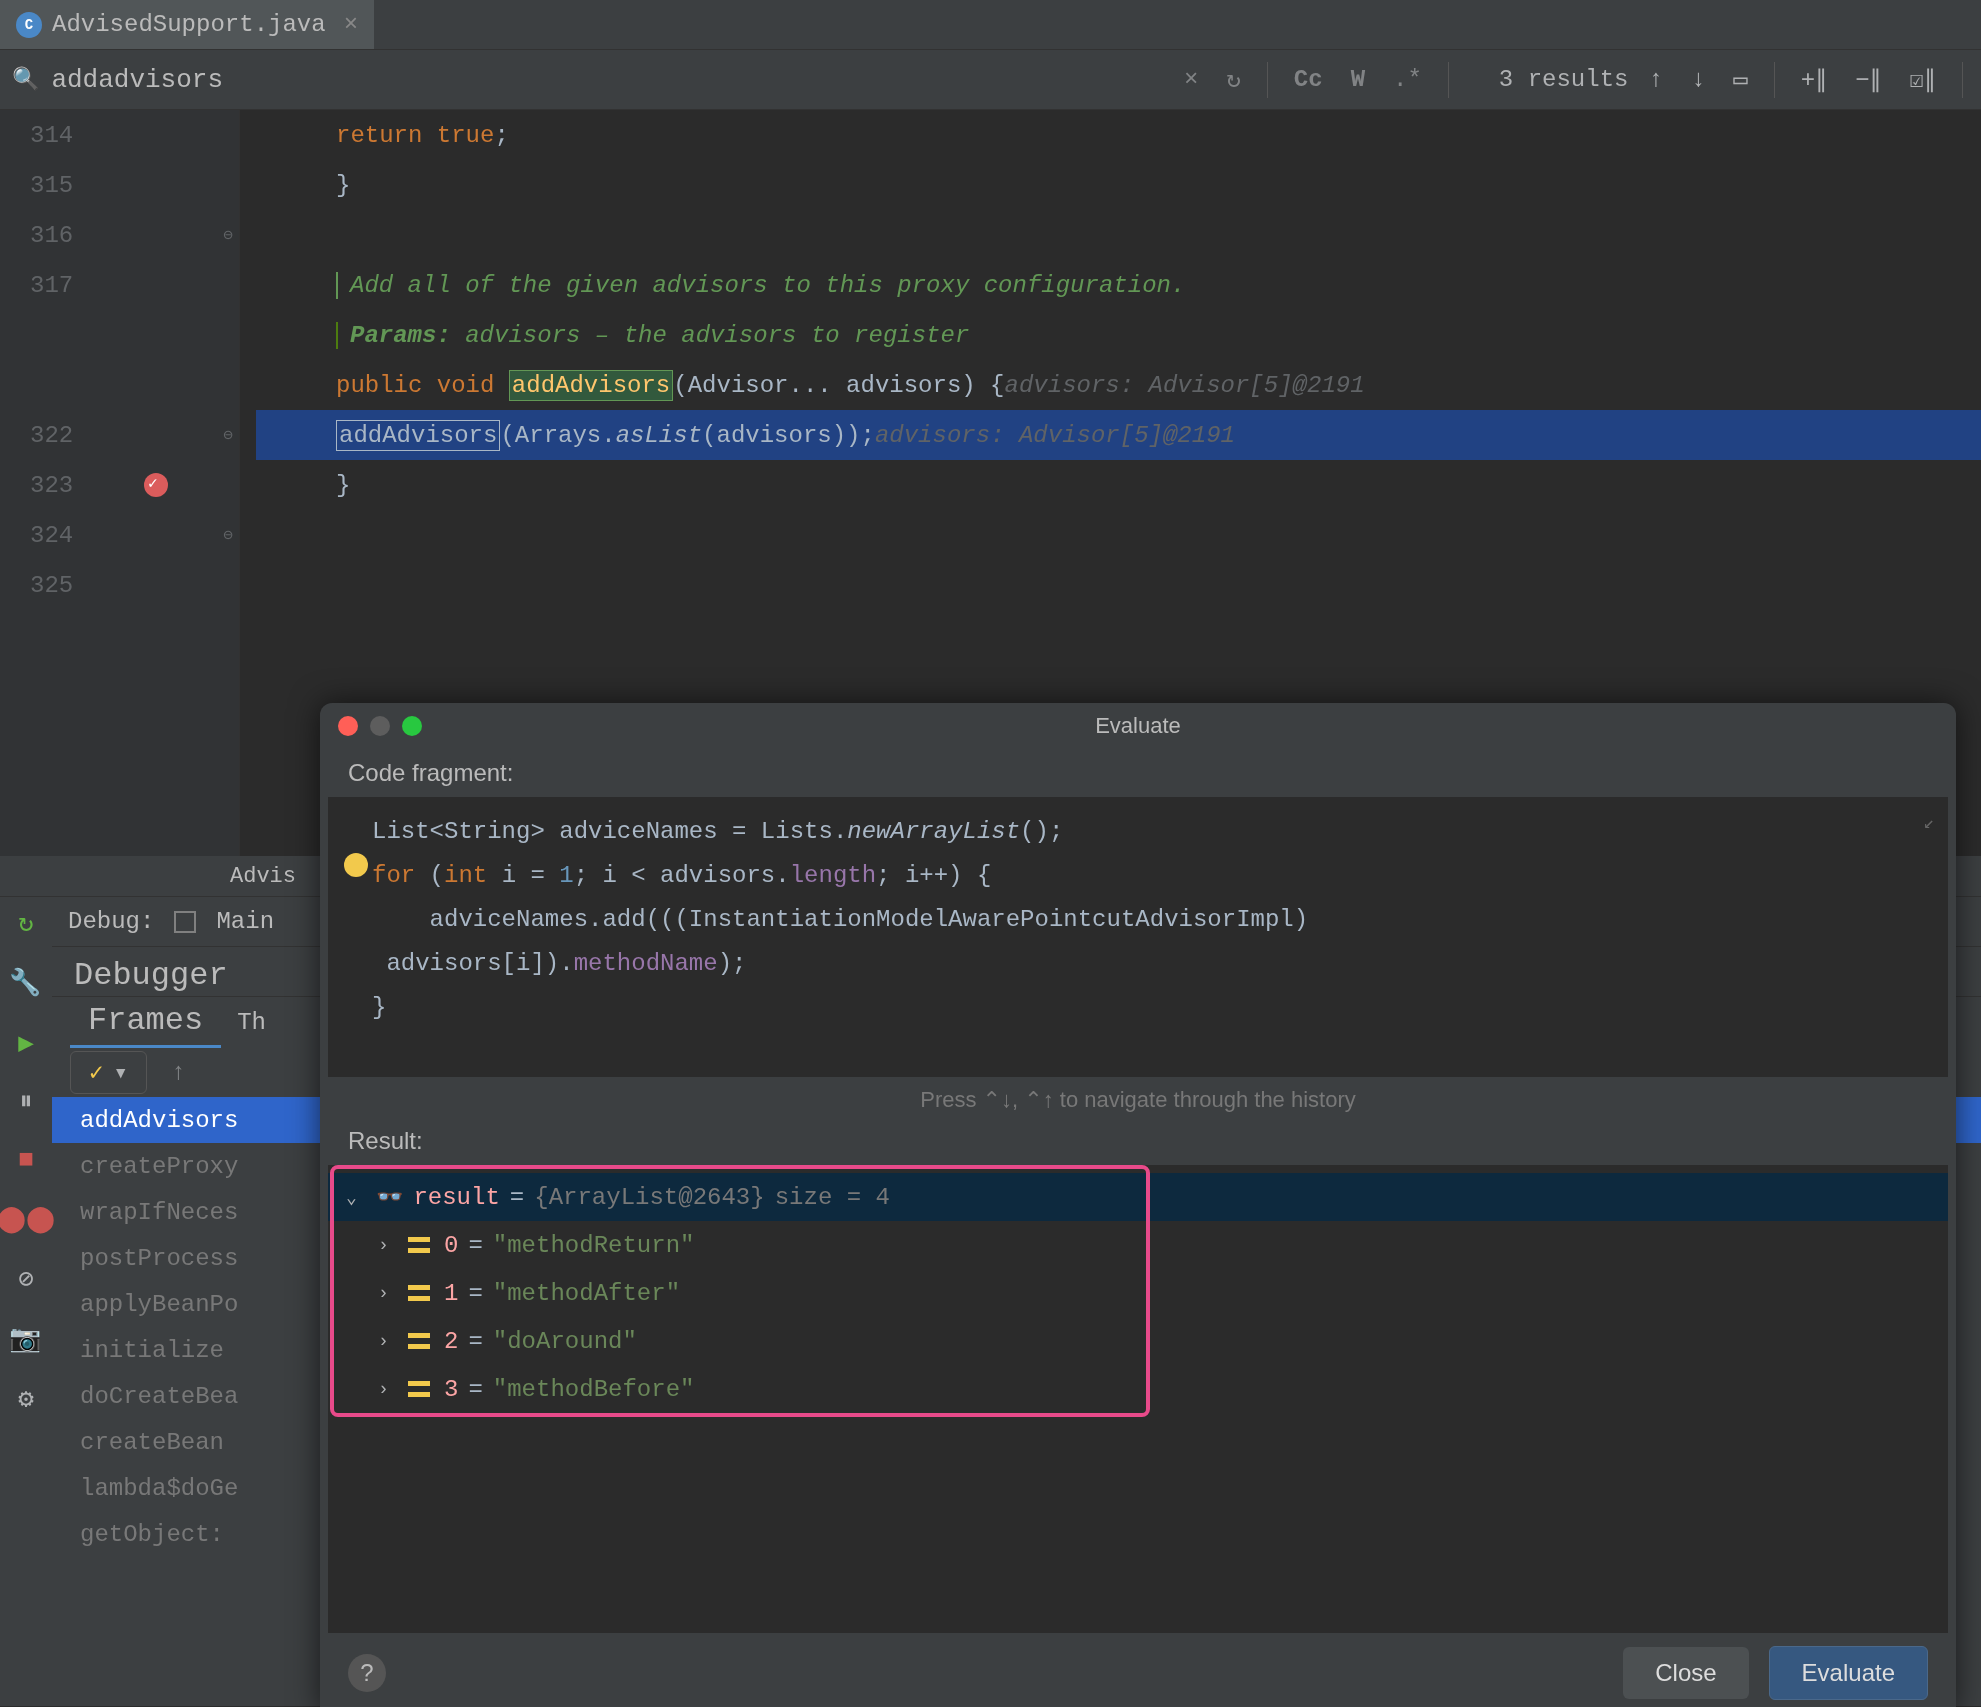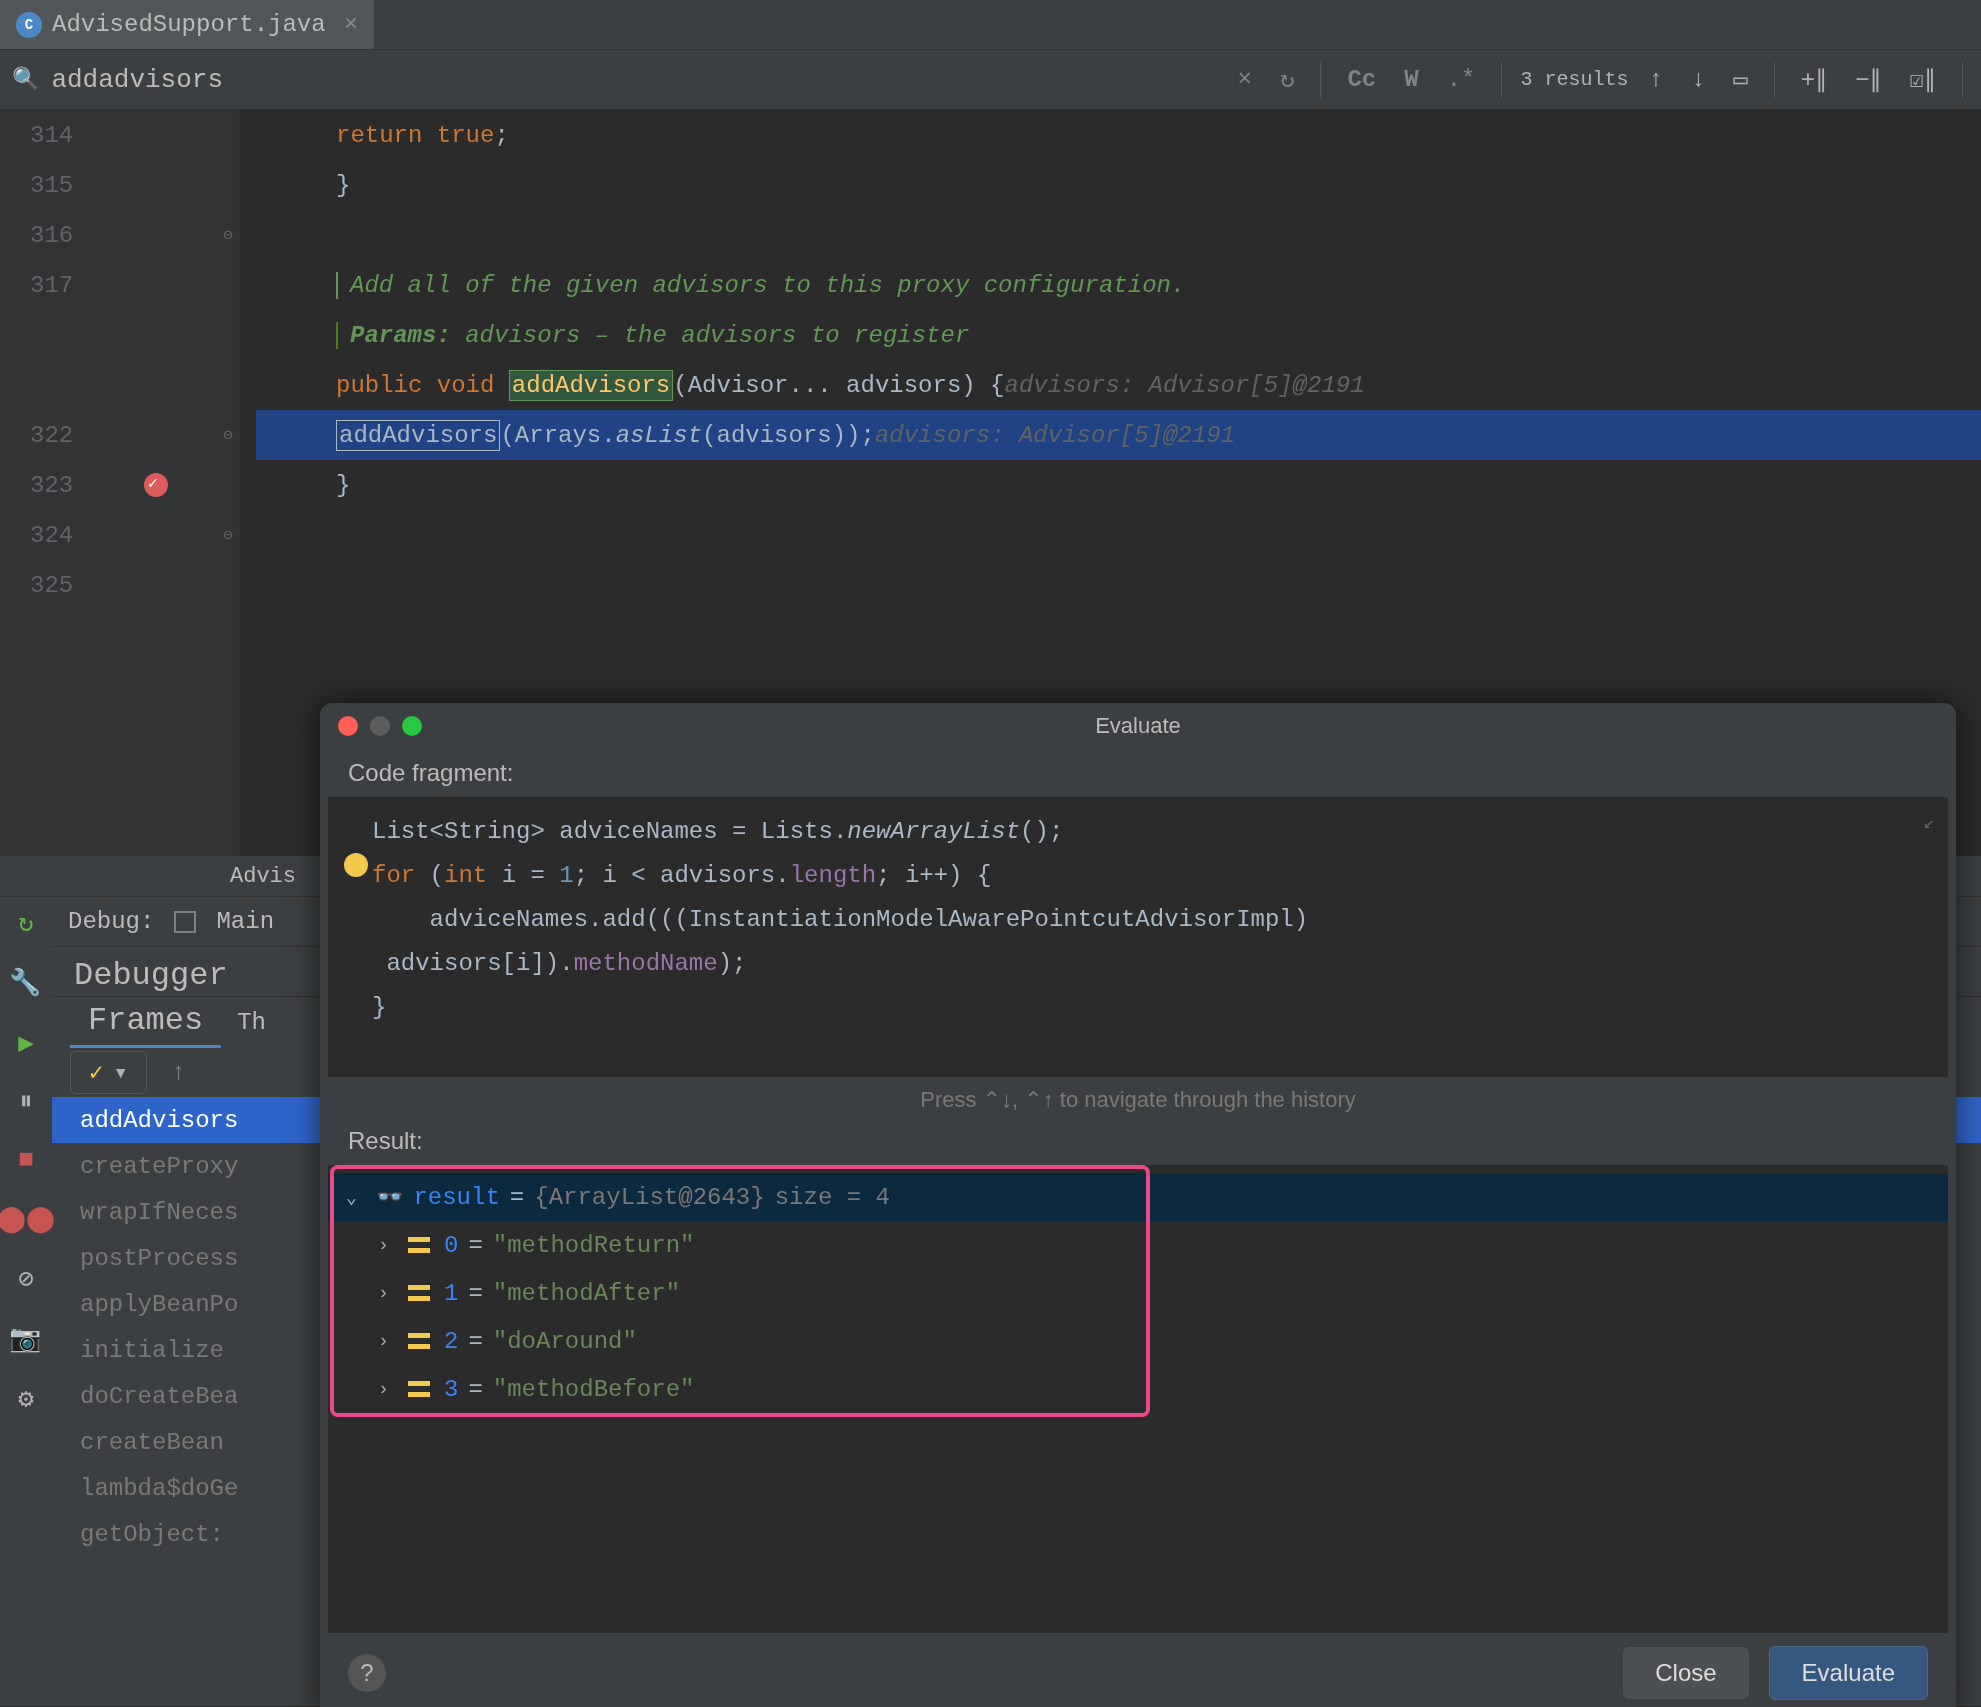--- a/index.html
+++ b/index.html
@@ -57,21 +57,21 @@
   border: none;
   color: #bbb;
   font-family: inherit;
   font-size: 26px;
   flex: 1;
   outline: none;
 }
 .sb-icon { color: #afb1b3; cursor: pointer; font-size: 24px; padding: 0 8px; }
 .sb-icon.dim { opacity: 0.6; }
 .sb-divider { width: 1px; height: 36px; background: #555; margin: 0 6px; }
-.sb-text { color: #afb1b3; font-size: 20px; }
+.sb-text { color: #afb1b3; font-size: 24px; margin-left: 32px; }
 .editor {
   display: flex;
   height: 746px;
   background: #2b2b2b;
   gap: 16px;
 }
 .gutter {
   width: 240px;
   background: #313335;
   display: flex;
@@ -252,21 +252,21 @@
   gap: 10px;
 }
 .tree-row.root { background: #0d293e; }
 .tree-chev { color: #afb1b3; font-size: 18px; width: 20px; }
 .tree-glasses { color: #afb1b3; font-size: 22px; }
 .tree-field-icon {
   width: 22px; height: 16px;
   background: linear-gradient(#f2c94c 33%, #2b2b2b 33% 66%, #f2c94c 66%);
   margin-right: 4px;
 }
-.tree-name { color: #3b82f6; }
+.tree-name { color: #fca5a5; }
 .tree-eq { color: #a9b7c6; }
 .tree-type { color: #787878; }
 .tree-val { color: #6a8759; }
 .highlight-box {
   position: absolute;
   border: 4px solid #e84a8a;
   border-radius: 8px;
   pointer-events: none;
 }
 .dlg-buttons {

